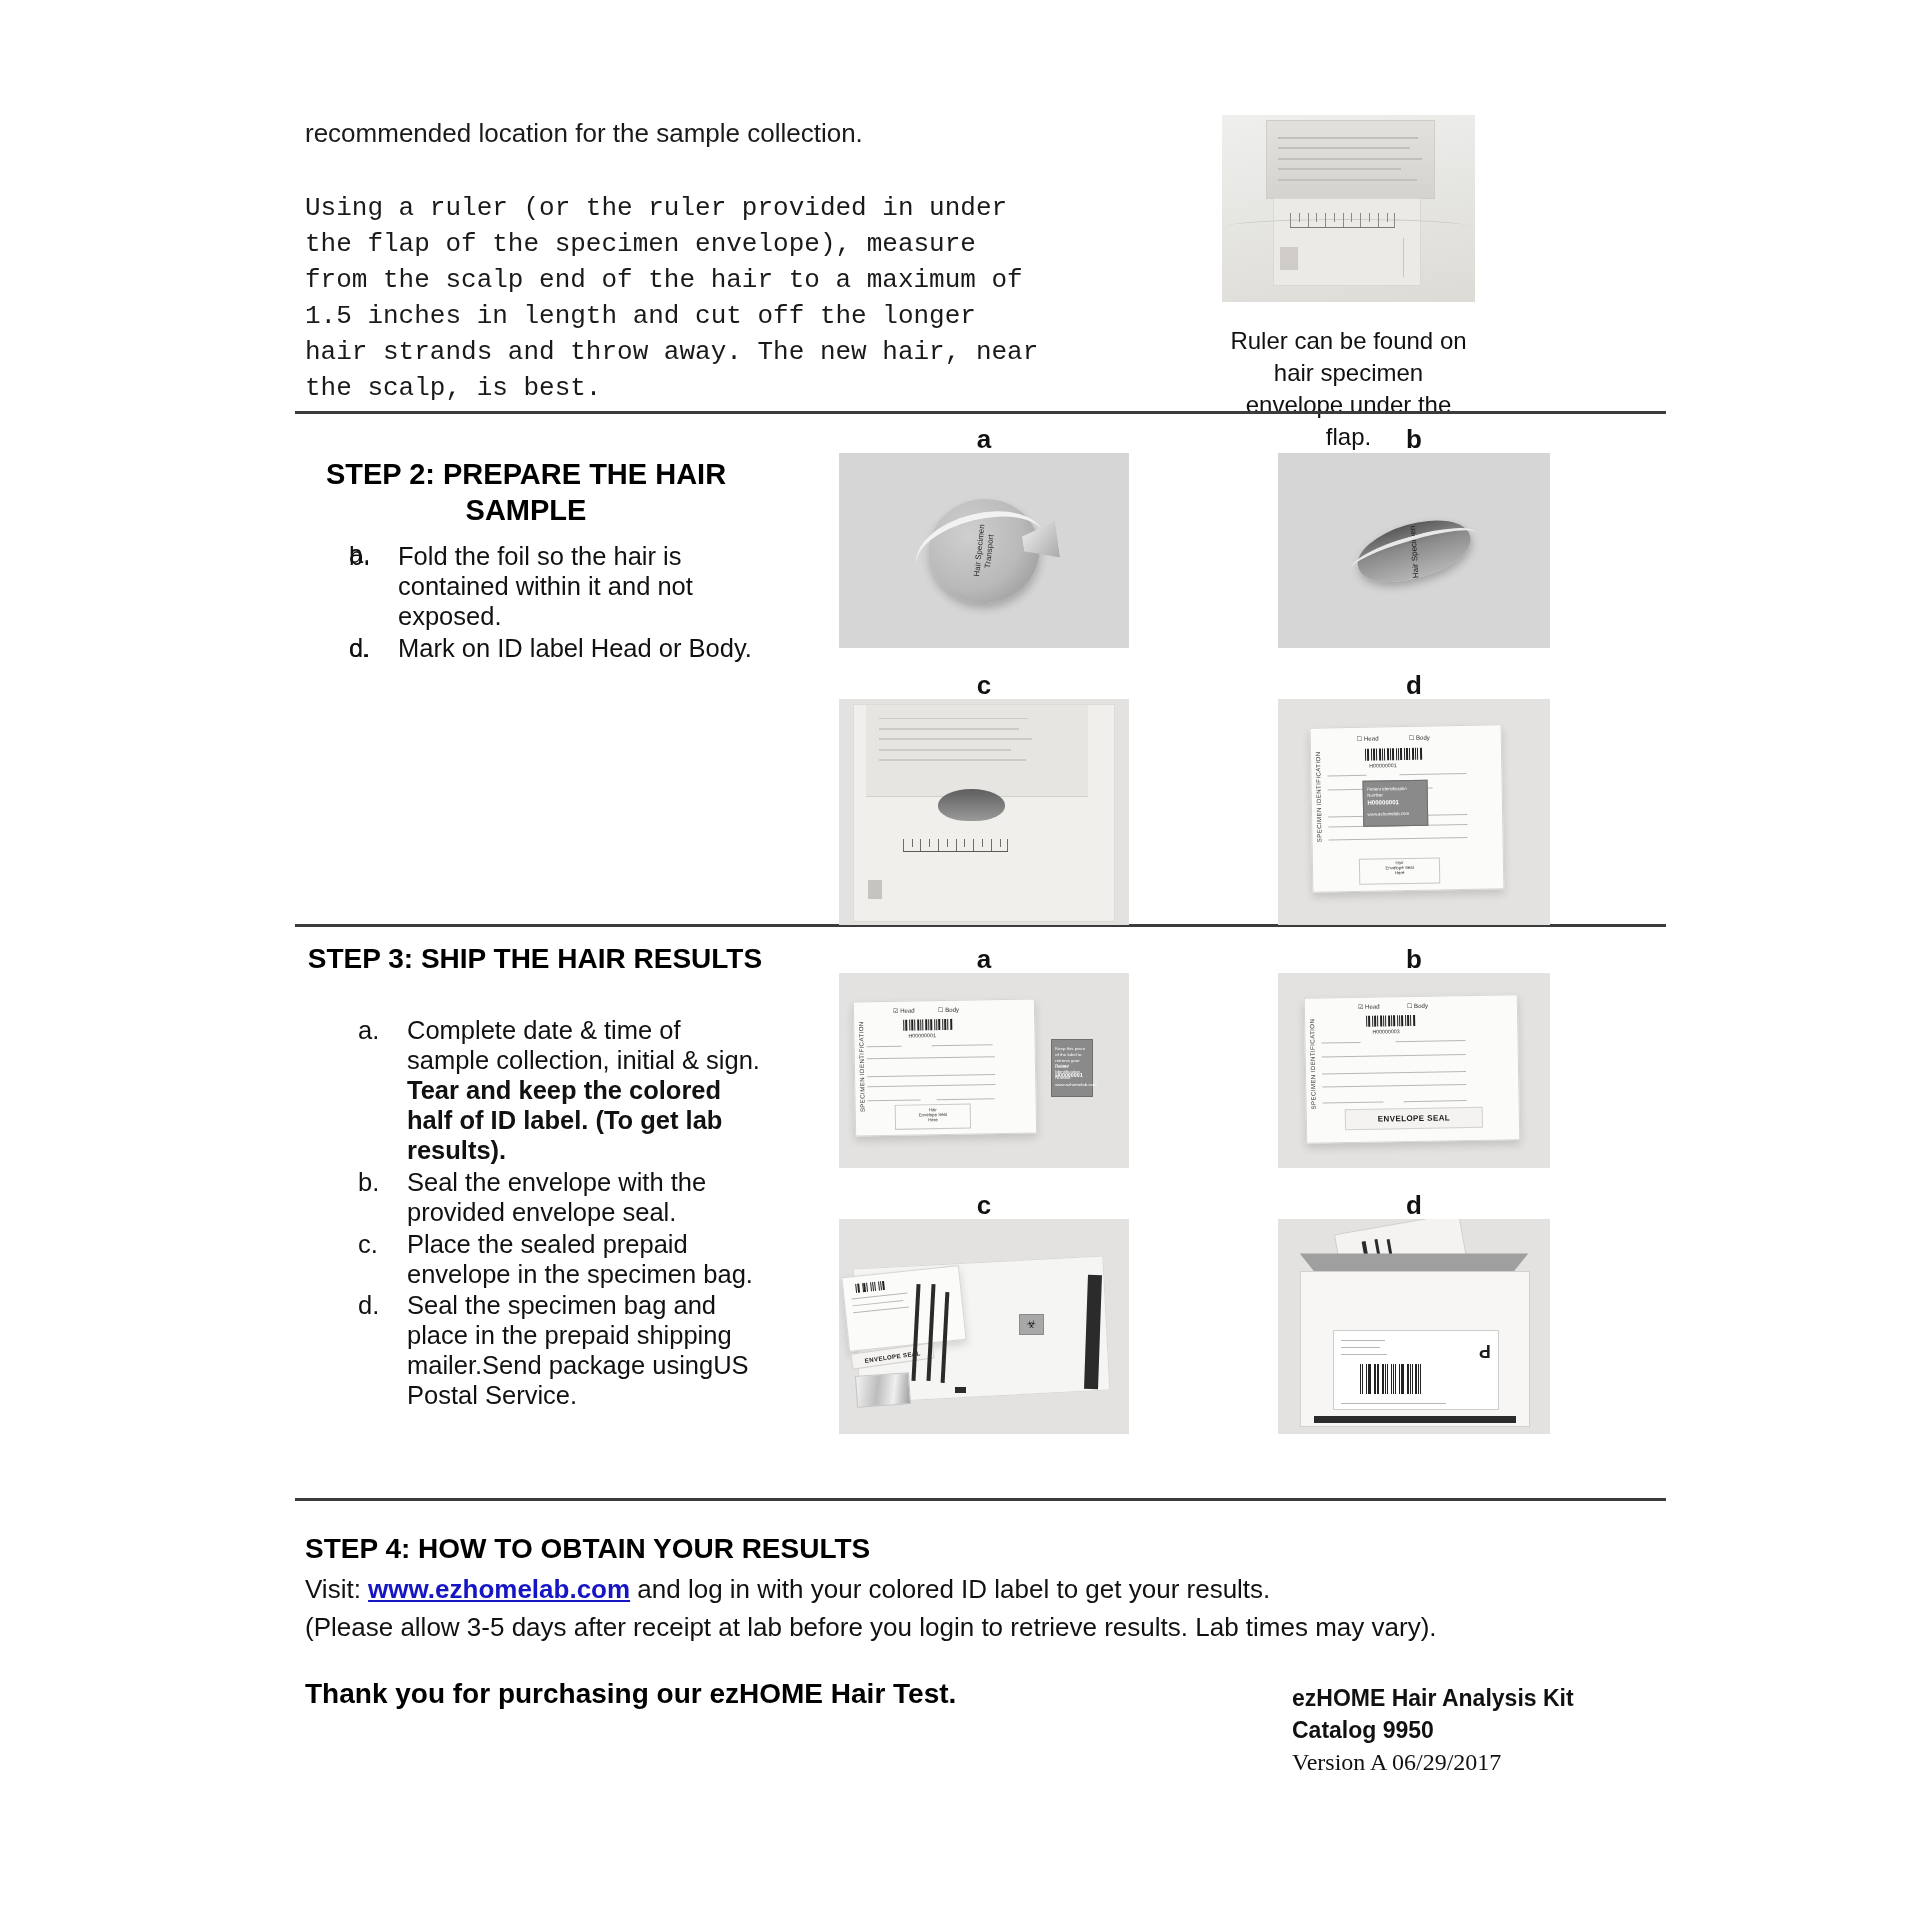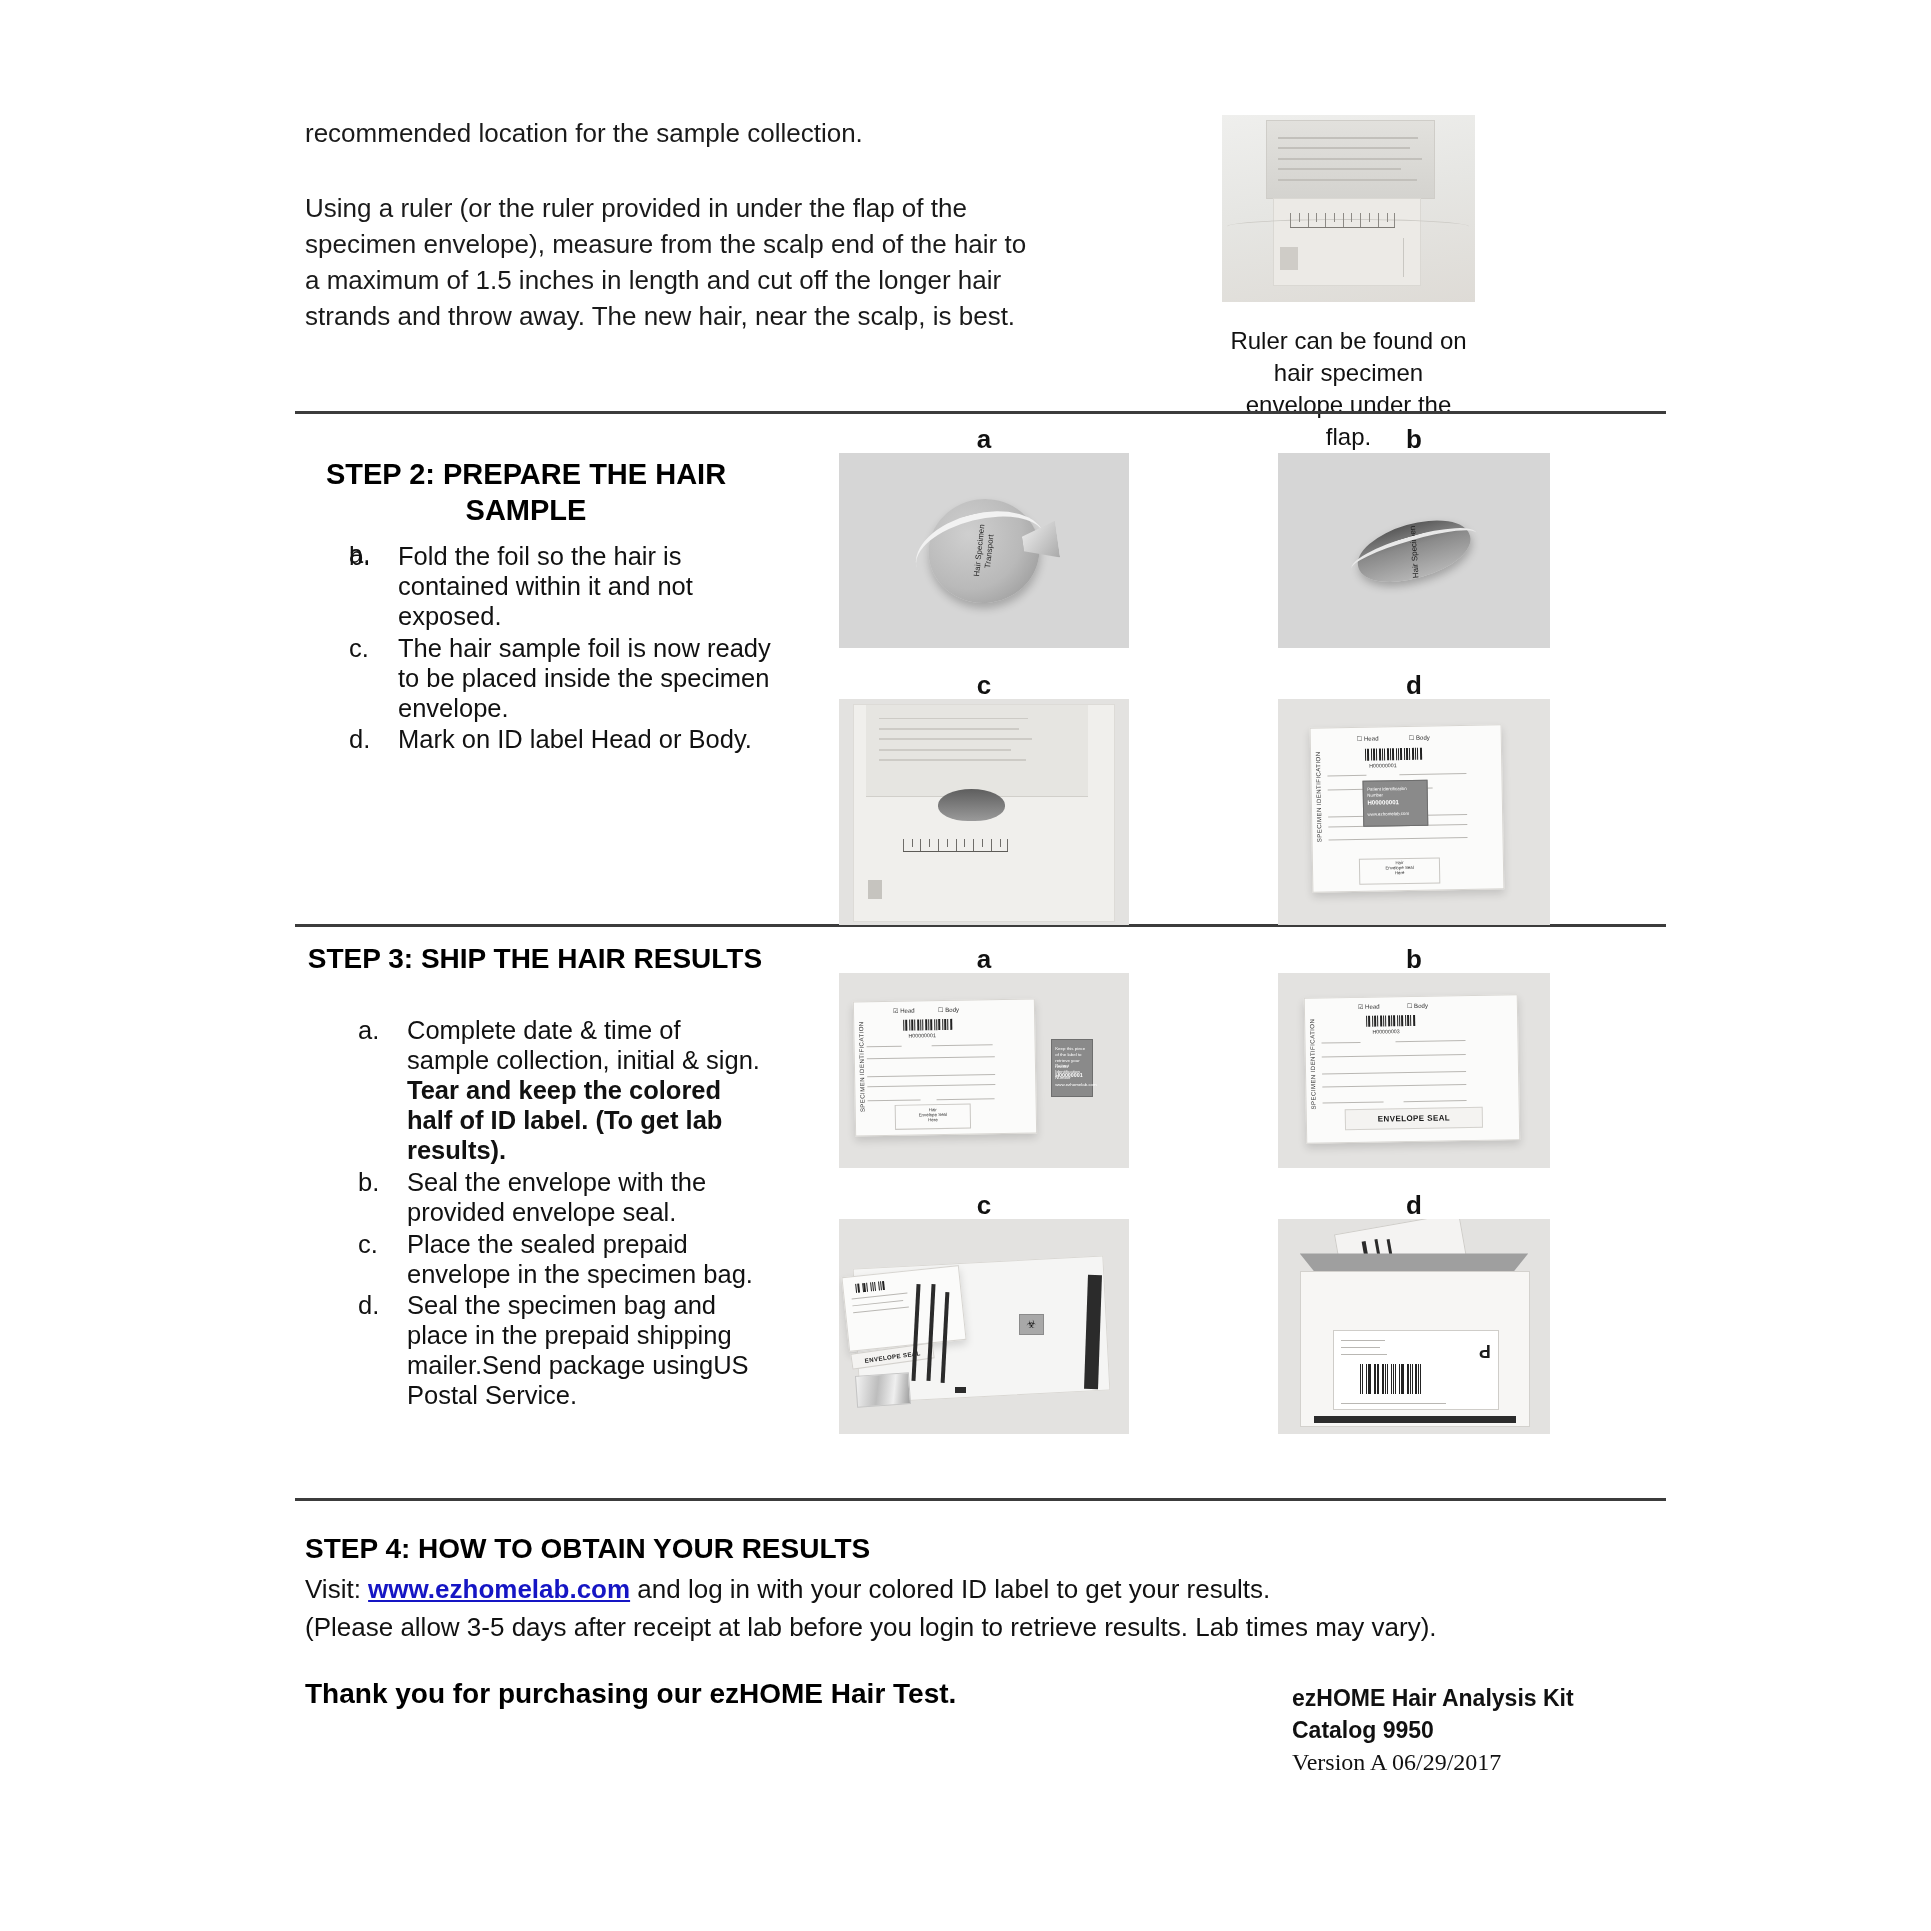--- a/index.html
+++ b/index.html
@@ -27,21 +27,21 @@
   .intro-text {
     position: absolute;
     left: 305px;
     top: 83px;
     width: 737px;
     font-size: 26px;
     line-height: 36px;
     color: #1a1a1a;
   }
   .intro-para-1 { margin: 0 0 39px 0; }
-  .intro-para-2 { margin: 0; }
+  .intro-para-2 { margin: 0; font-family: Liberation Mono, monospace; }
 
   .ruler-photo-wrap {
     position: absolute;
     left: 1222px;
     top: 83px;
     width: 253px;
   }
   .ruler-photo {
     width: 253px;
     height: 187px;
@@ -561,21 +561,20 @@
   <ol class="alpha-list step2-list">
     <li>
       <span class="marker">a.</span>
     </li>
     <li>
       <span class="marker">b.</span>
       <span>Fold the foil so the hair is contained within it and not exposed.</span>
     </li>
     <li>
       <span class="marker">c.</span>
-      <span>The hair sample foil is now ready to be placed inside the specimen envelope.</span>
     </li>
     <li>
       <span class="marker">d.</span>
       <span>Mark on ID label Head or Body.</span>
     </li>
   </ol>
 
   <div class="photo-grid" id="step2-photos">
 
     <div class="photo-cell cell-a">

